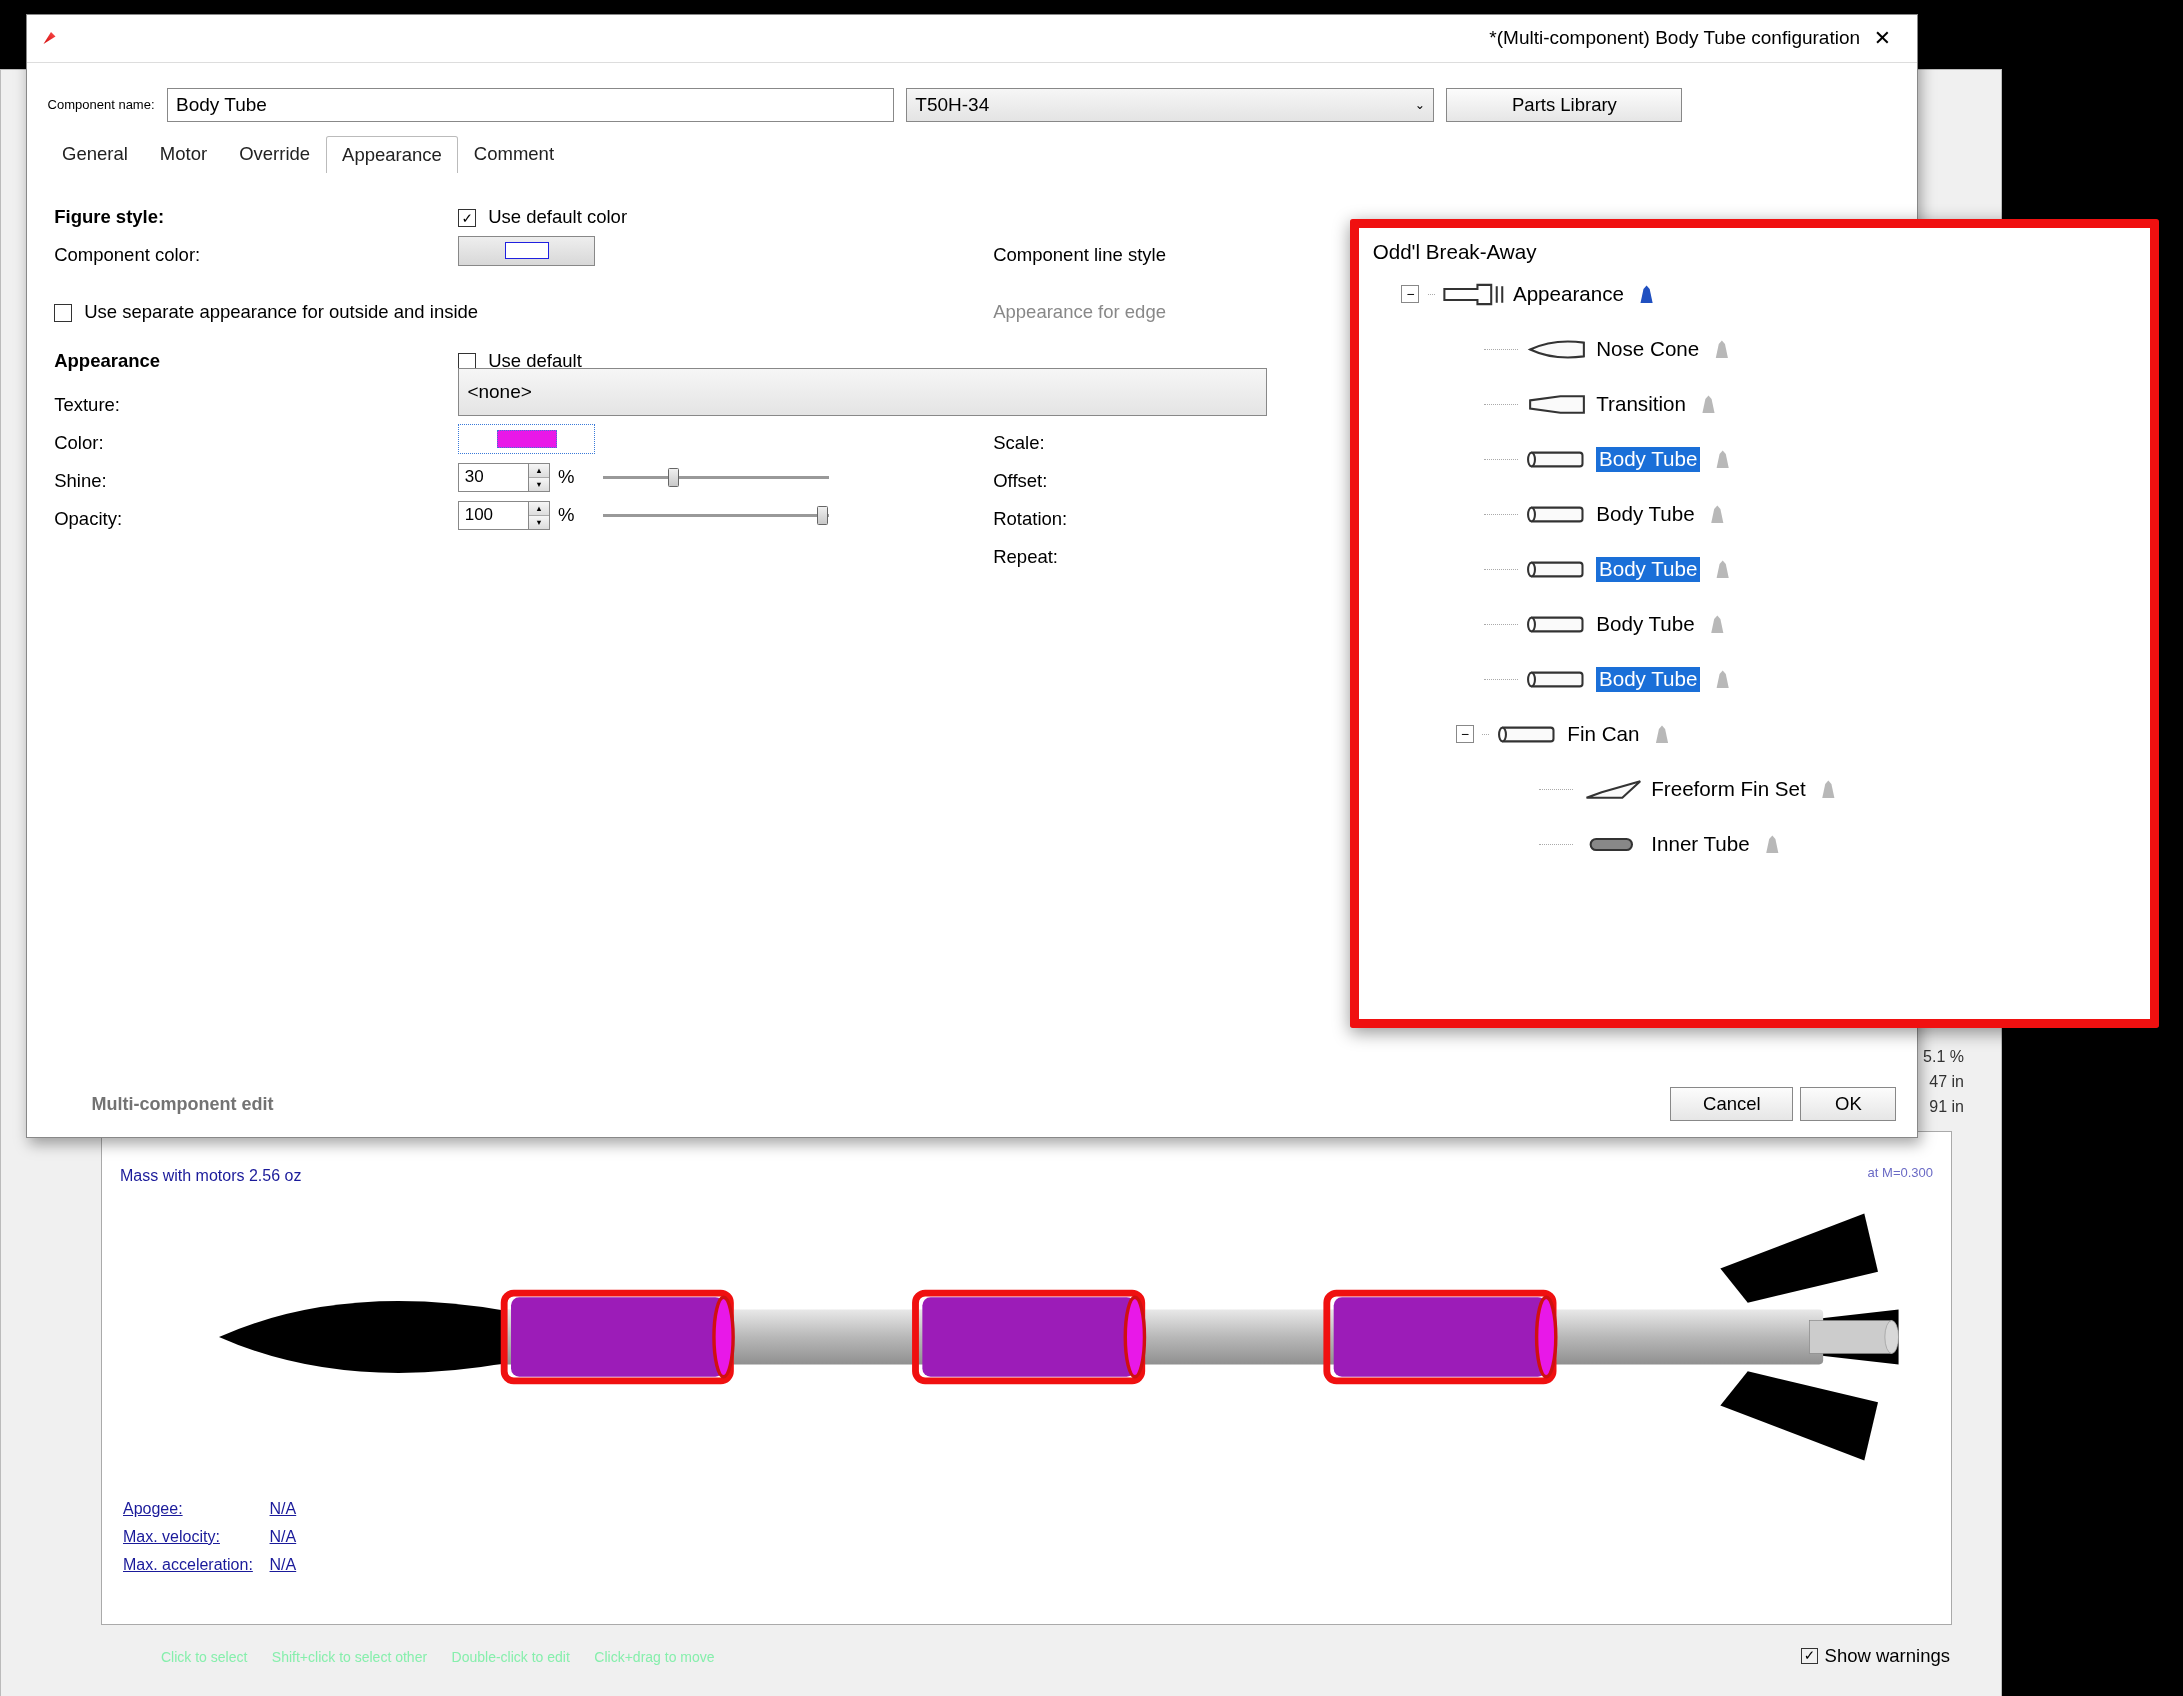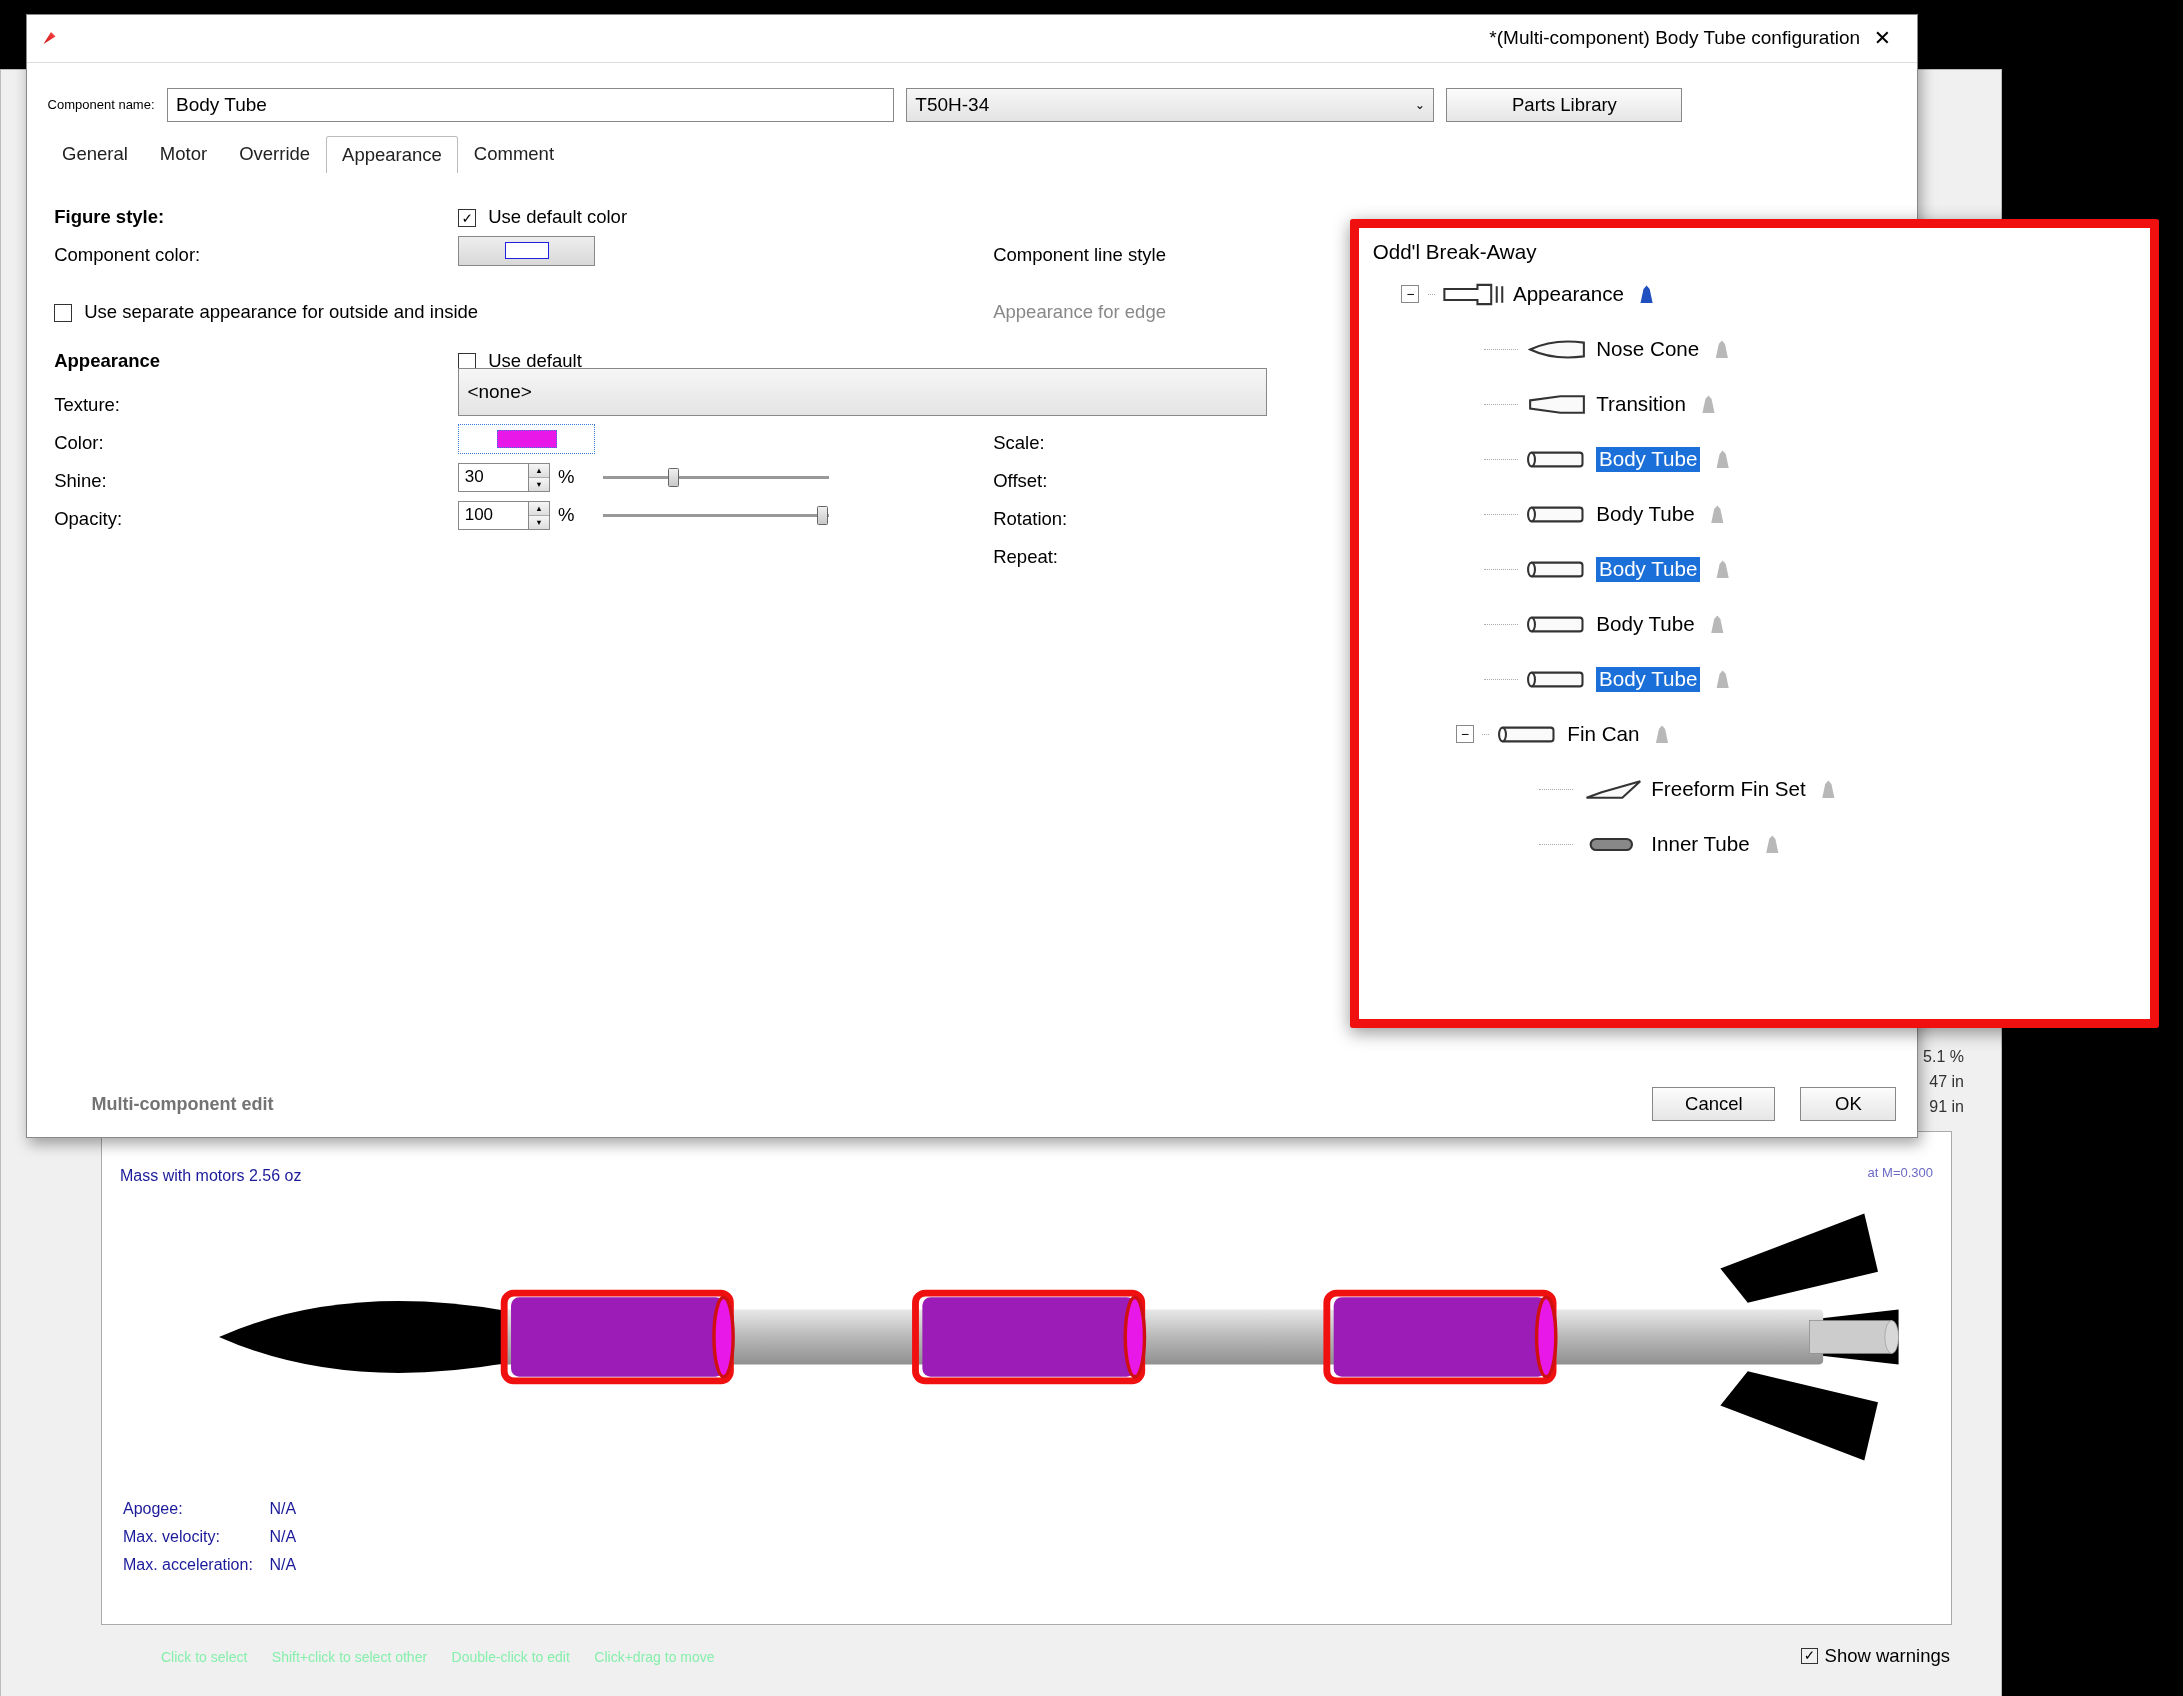--- a/index.html
+++ b/index.html
@@ -48,20 +48,21 @@
     font-family: Arial, sans-serif;
   }
   .stats {
     position: absolute;
     left: 120px;
     top: 1494px;
     font-size: 16px;
     color: #1a1a9a;
     font-family: Arial, sans-serif;
     line-height: 1.5;
+    text-decoration: underline;
   }
   .stats td { padding-right: 13.7px; }
   .right-stats {
     position: absolute;
     right: 219px;
     top: 1045px;
     font-size: 16px;
     color: #333;
     line-height: 1.55;
     text-align: right;
@@ -570,21 +571,21 @@
     </div>
     <div class="form-row">
       <span class="c1"></span>
         <span class="c2"></span>
       <span class="c3">Repeat:</span>
     </div>
   </div>
 
   <div class="dialog-footer">
     <span class="multi-edit">Multi-component edit</span>
-    <span style="display:flex;gap:25px">
+    <span style="display:flex;gap:7px">
       <span class="btn" style="width:123px">Cancel</span>
       <span class="btn" style="width:96px">OK</span>
     </span>
   </div>
 </div>
 
 <div class="tree-overlay">
   <div class="root">Odd'l Break-Away</div>
   <div class="tree-node">
     <span class="tree-indent" style="width:20.6px"></span>

